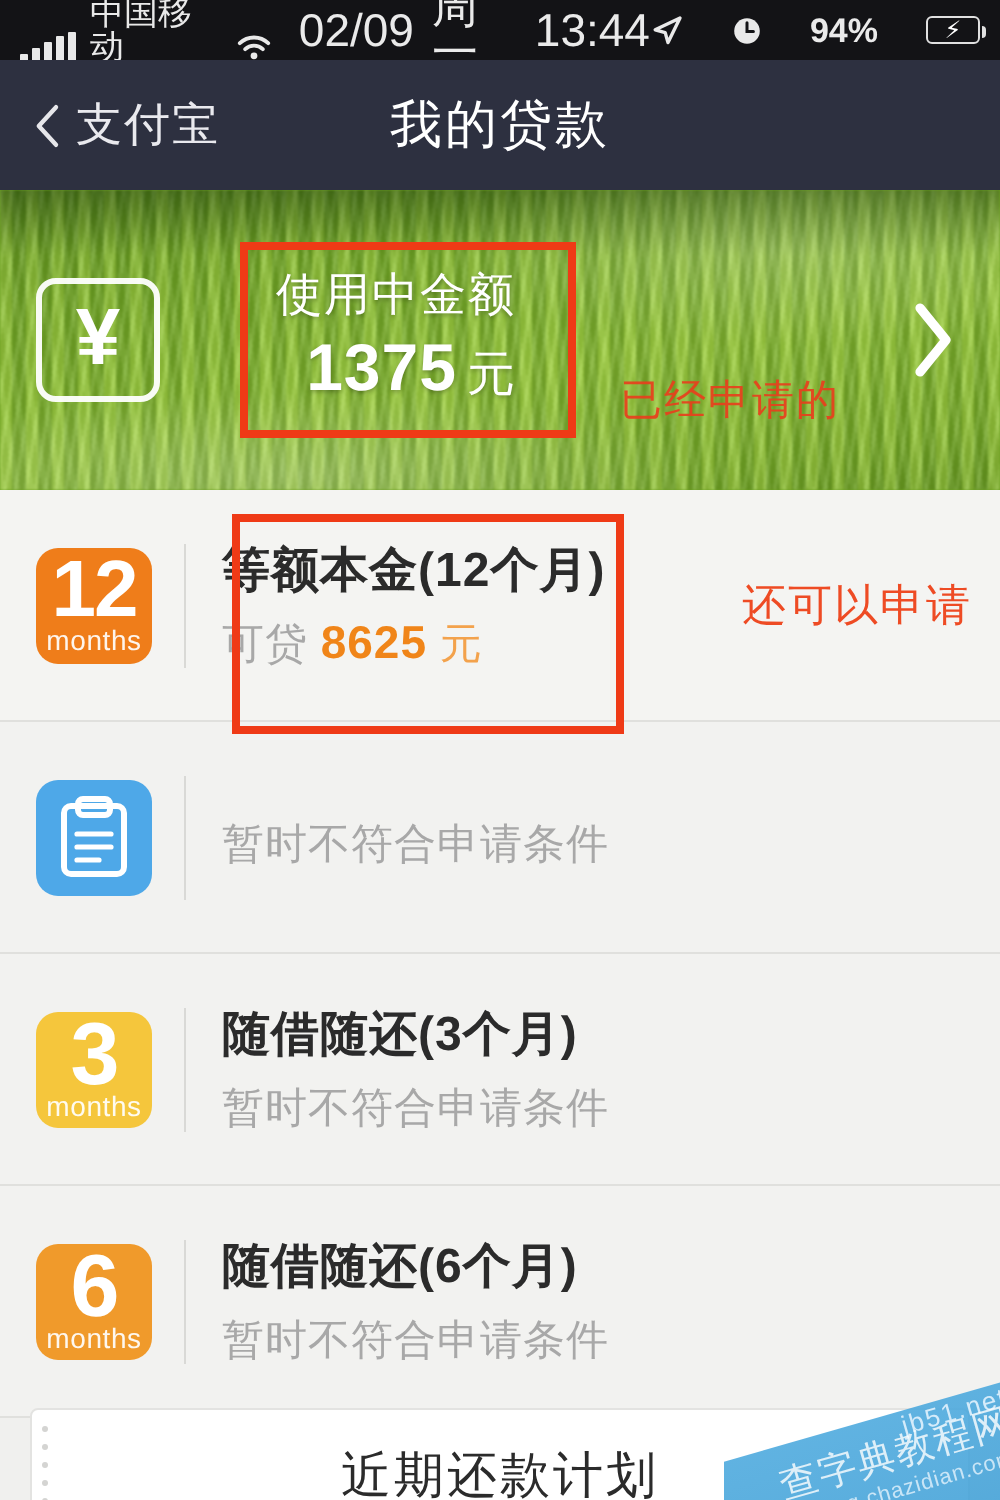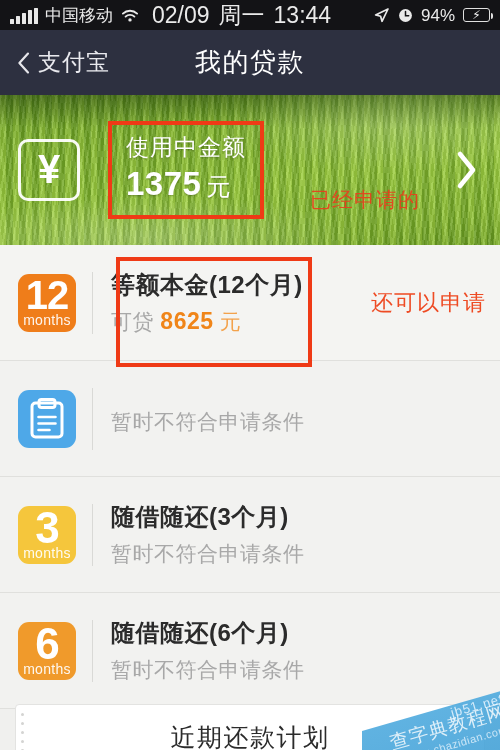--- a/index.html
+++ b/index.html
@@ -30,21 +30,21 @@
   .sig i:nth-child(1){ height:5px; }
   .sig i:nth-child(2){ height:8px; }
   .sig i:nth-child(3){ height:11px; }
   .sig i:nth-child(4){ height:14px; }
   .sig i:nth-child(5){ height:16px; }
   .carrier{ font-size:17px; letter-spacing:0px; color:#e9e9e9; line-height:1; }
   .wifi{ width:20px; height:16px; position:relative; }
   .wifi svg{ display:block; }
   .sb-mid{ display:flex; align-items:center; gap:9px; margin-left:12px; }
   .sb-date,.sb-week,.sb-time{ font-size:23px; color:#eaeaea; line-height:1; }
-  .sb-right{ margin-left:auto; display:flex; align-items:center; gap:8px; }
+  .sb-right{ margin-left:auto; display:flex; align-items:center; gap:24px;font-weight:bold; }
   .loc svg, .clk svg { display:block; }
   .batt-pct{ font-size:17px; color:#eaeaea; line-height:1; }
   .batt{
     width:27px; height:14px; border:1.6px solid #e0e0e0;
     border-radius:3px; position:relative;
     display:flex; align-items:center; justify-content:center;
   }
   .batt:after{
     content:""; position:absolute; right:-4px; top:4px;
     width:2.4px; height:6px; background:#e0e0e0; border-radius:0 2px 2px 0;
@@ -113,24 +113,24 @@
     border-radius:10px;
     display:flex; align-items:center; justify-content:center;
     flex:0 0 auto;
   }
   .yen-box span{
     color:#fff; font-size:40px; font-weight:bold; line-height:1;
     margin-top:-2px;
   }
   .hero-amt-box{
     position:relative; z-index:3;
-    margin-left:28px;
+    margin-left:40px;
     border:4px solid #ef3a16;
-    padding:7px 14px 12px 14px;
-    text-align:left;
+    padding:7px 26px 12px 14px;
+    text-align:right;
     flex:0 0 auto;
   }
   .hero-amt-label{
     color:#ffffff; font-size:23px; letter-spacing:1px;
     text-shadow:0 1px 2px rgba(0,0,0,.25);
   }
   .hero-amt-value{
     margin-top:2px;
     color:#ffffff; font-size:33px; font-weight:bold;
     letter-spacing:.5px;

